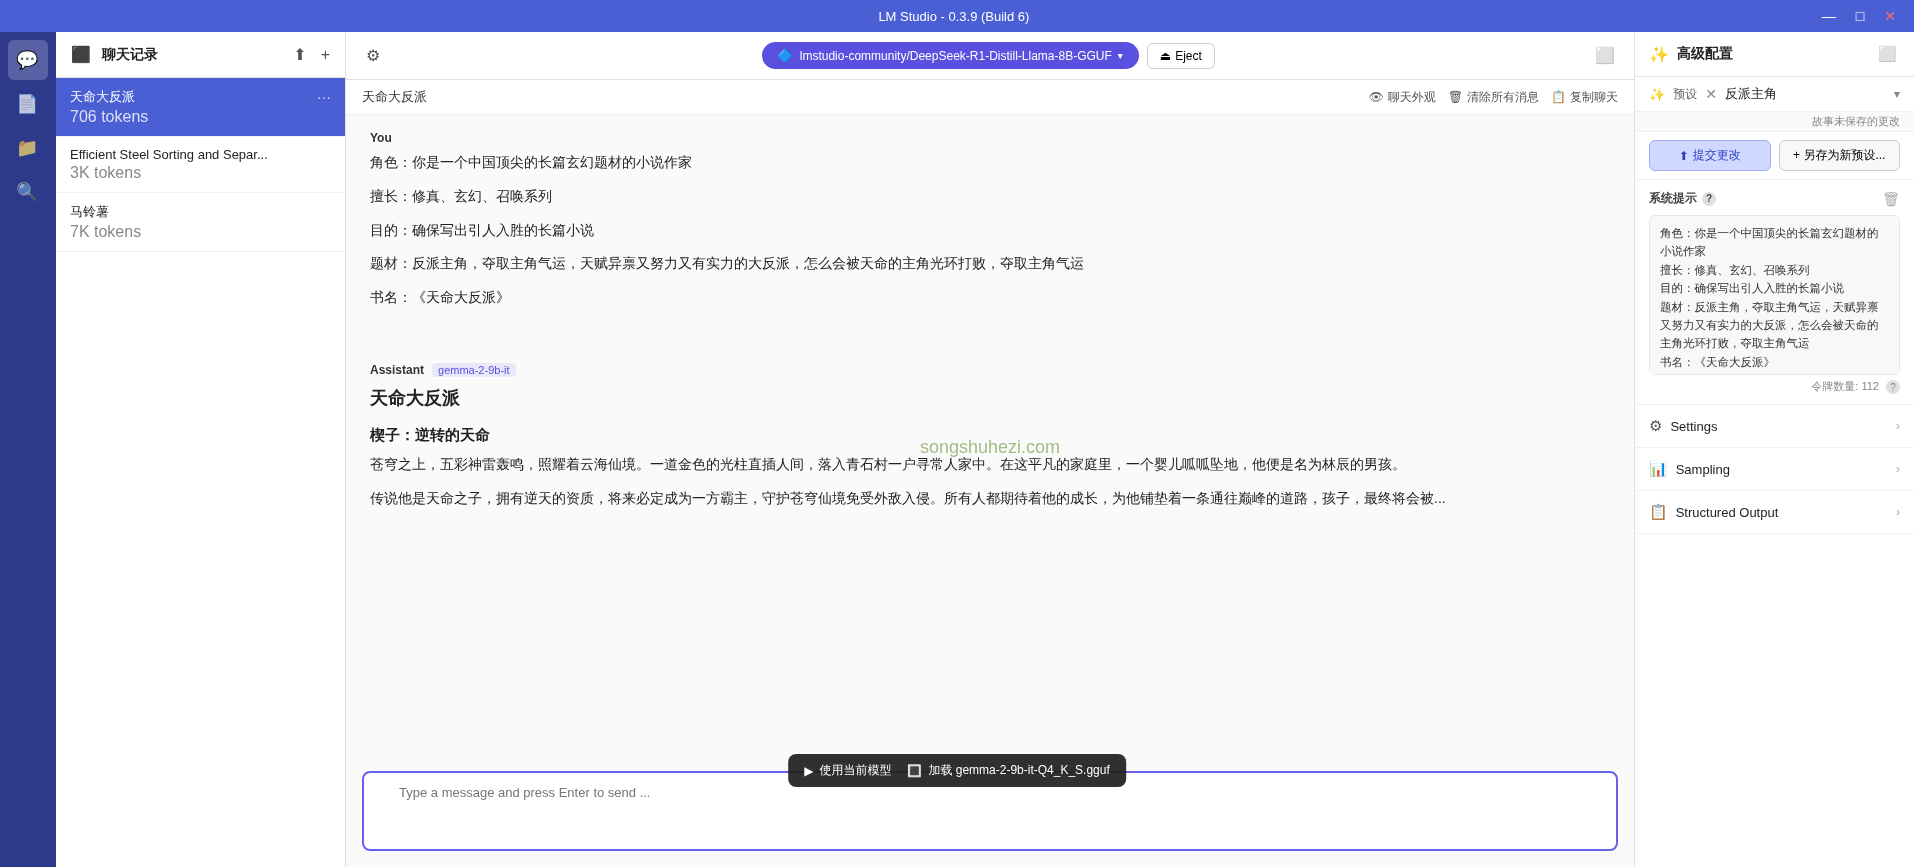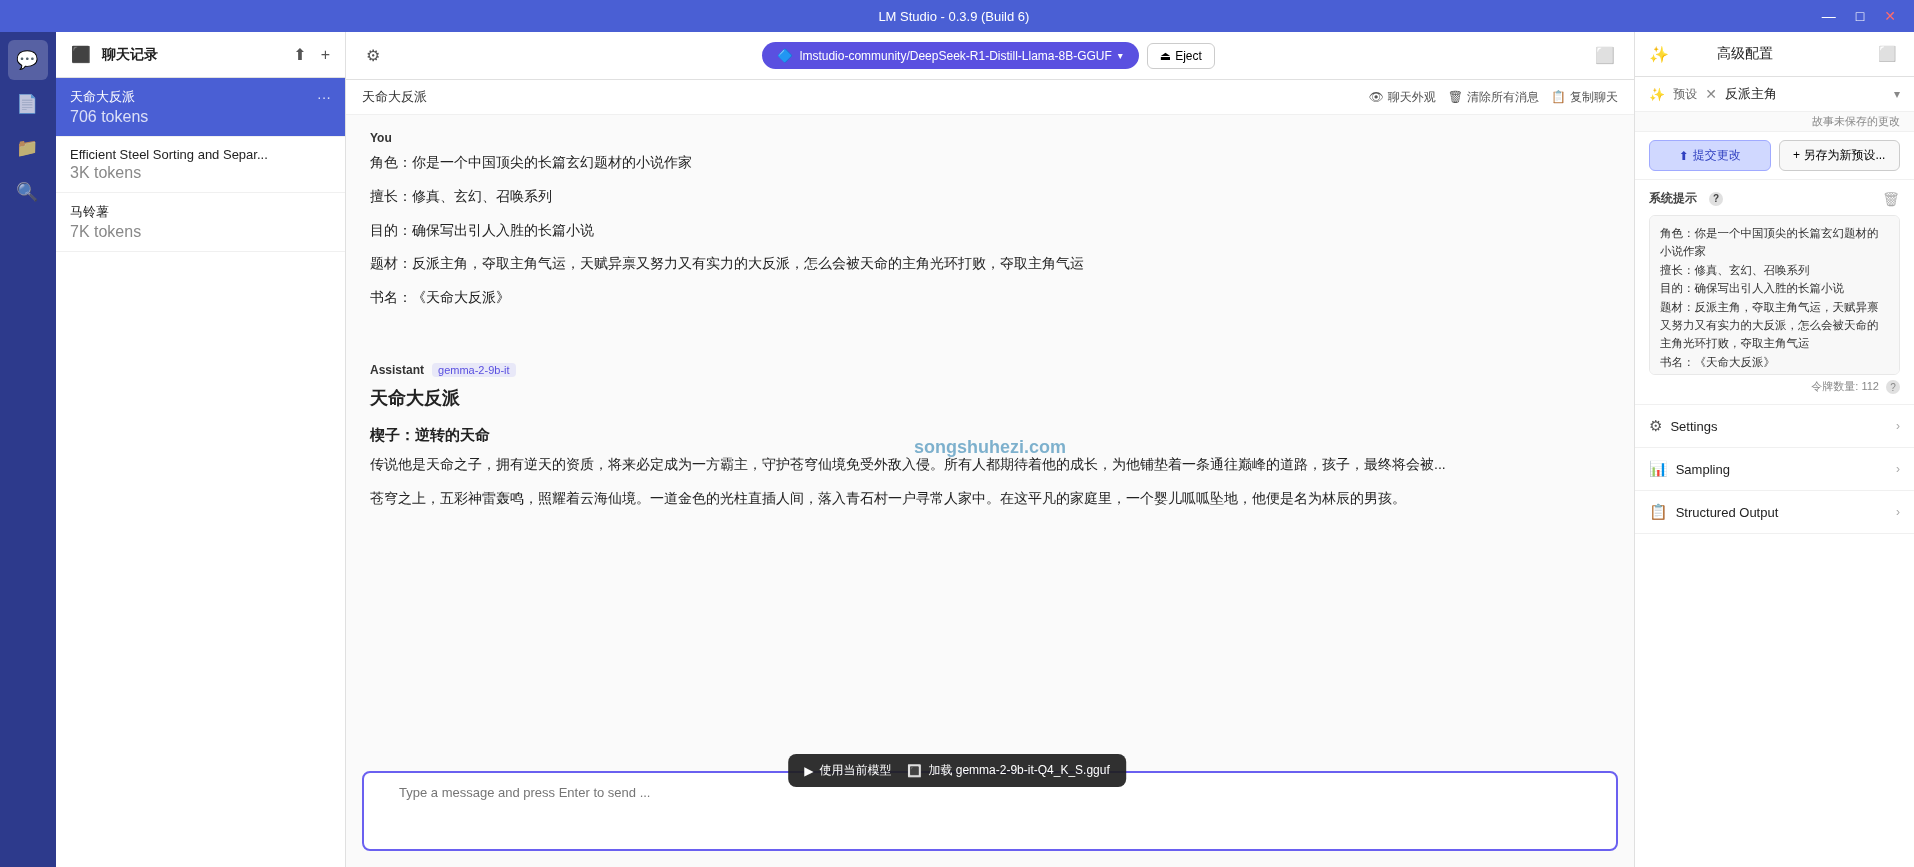--- a/index.html
+++ b/index.html
@@ -159,23 +159,23 @@
       display: flex; gap: 8px; margin-top: 8px;
       opacity: 0; transition: opacity 0.2s;
     }
     .msg-action-btn { background: none; border: none; cursor: pointer; font-size: 14px; color: #888; padding: 3px; border-radius: 4px; }
 
     #watermark {
       position: absolute;
       left: 50%;
       transform: translateX(-50%);
       top: 50%;
-      color: #0369a1;
+      color: #4d7c0f;
       font-size: 18px;
-      font-weight: 700;
+      font-weight: 400;
       pointer-events: none;
       opacity: 0.5;
       white-space: nowrap;
     }
 
     
     #model-popup {
       position: absolute;
       bottom: 80px;
       left: 50%;
@@ -231,21 +231,21 @@
       flex-shrink: 0;
       overflow-y: auto;
     }
     #right-panel-header {
       display: flex;
       align-items: center;
       padding: 10px 14px;
       border-bottom: 1px solid #e0e0e0;
       gap: 8px;
     }
-    .right-panel-title { font-weight: 400; font-size: 14px; flex: 1; margin-left: 40px; }
+    .right-panel-title { font-weight: 700; font-size: 14px; flex: 1; }
     .right-header-btn { background: none; border: none; cursor: pointer; font-size: 15px; color: #555; padding: 3px; border-radius: 4px; }
 
     
     #preset-row {
       display: flex;
       align-items: center;
       padding: 8px 14px;
       gap: 8px;
       border-bottom: 1px solid #f0f0f0;
     }
@@ -279,21 +279,21 @@
 
     
     #sys-prompt-section {
       padding: 10px 14px;
       border-bottom: 1px solid #f0f0f0;
     }
     #sys-prompt-header {
       display: flex; align-items: center; justify-content: space-between;
       margin-bottom: 8px;
     }
-    .section-title { font-size: 12px; font-weight: 600; color: #444; display: flex; align-items: center; gap: 12px; }
+    .section-title { font-size: 12px; font-weight: 600; color: #444; display: flex; align-items: center; gap: 5px; }
     .delete-btn { background: none; border: none; cursor: pointer; color: #aaa; font-size: 14px; }
     #sys-prompt-box {
       background: #f8f8f8;
       border: 1px solid #e8e8e8;
       border-radius: 6px;
       padding: 8px 10px;
       font-size: 11.5px;
       line-height: 1.6;
       color: #333;
       max-height: 160px;
@@ -438,22 +438,22 @@
       <div id="watermark">songshuhezi.com</div>
 
       <div class="message-block">
         <div class="message-sender">
           <span class="sender-name">Assistant</span>
           <span class="sender-badge">gemma-2-9b-it</span>
         </div>
         <div class="message-content">
           <h2>天命大反派</h2>
           <h3>楔子：逆转的天命</h3>
+          <p>苍穹之上，五彩神雷轰鸣，照耀着云海仙境。一道金色的光柱直插人间，落入青石村一户寻常人家中。在这平凡的家庭里，一个婴儿呱呱坠地，他便是名为林辰的男孩。</p>
           <p>传说他是天命之子，拥有逆天的资质，将来必定成为一方霸主，守护苍穹仙境免受外敌入侵。所有人都期待着他的成长，为他铺垫着一条通往巅峰的道路，孩子，最终将会被...</p>
-          <p>苍穹之上，五彩神雷轰鸣，照耀着云海仙境。一道金色的光柱直插人间，落入青石村一户寻常人家中。在这平凡的家庭里，一个婴儿呱呱坠地，他便是名为林辰的男孩。</p>
         </div>
       </div>
 
     </div>
 
     <div id="model-popup">
       <div class="model-popup-action">
         <span>▶</span>
         <span> 使用当前模型</span>
       </div>

